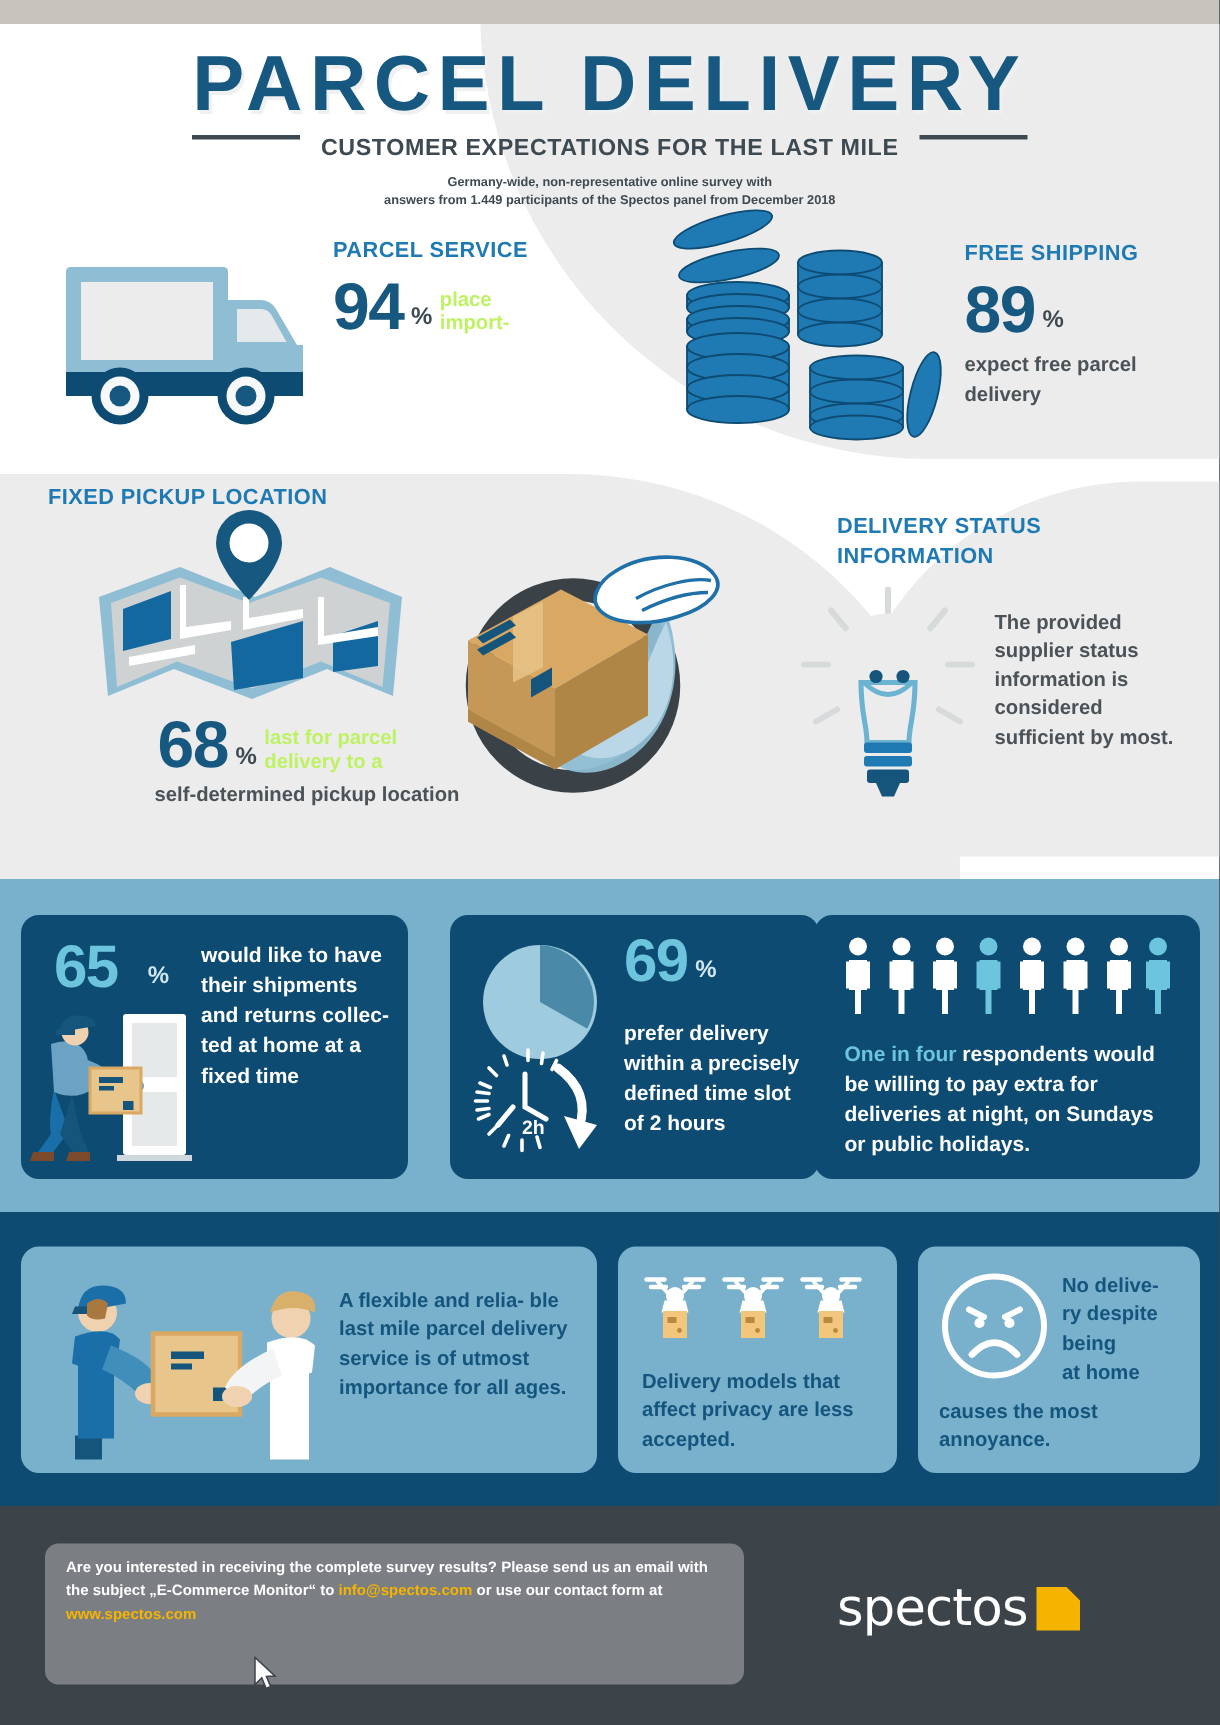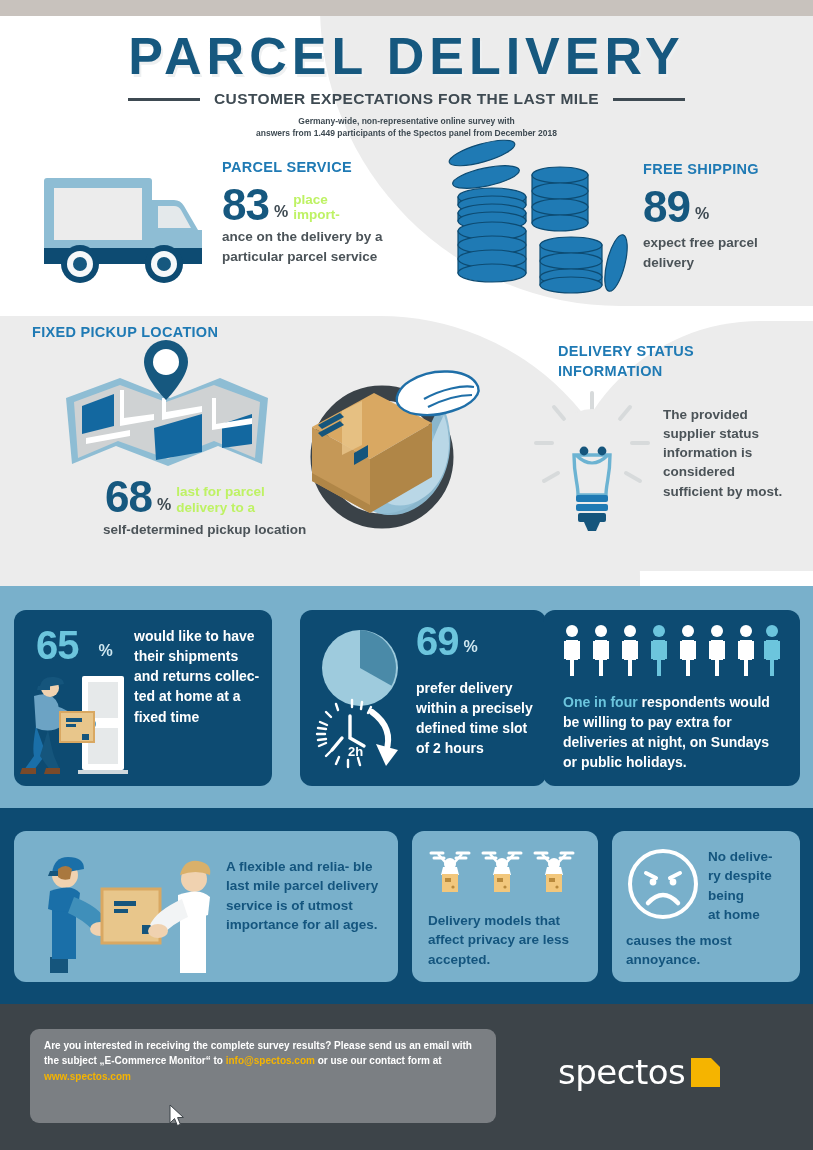--- a/index.html
+++ b/index.html
@@ -18,21 +18,21 @@
   .blob{position:absolute;background:#ececec;}
   .blob-a{left:320px;top:-40px;width:620px;height:330px;border-radius:0 0 0 300px;}
   .blob-b{left:0px;top:300px;width:640px;height:300px;border-radius:0 260px 0 0;}
   .blob-c{left:560px;top:305px;width:300px;height:250px;border-radius:200px 0 0 0;}
 
   .title{
     position:absolute;left:0;top:26px;width:813px;text-align:center;
     font-size:52px;font-weight:bold;letter-spacing:5px;color:#16587f;
     text-shadow:2px 3px 0 #eef0f1;
   }
-  .subwrap{position:absolute;left:0;top:90px;width:813px;display:flex;align-items:center;justify-content:center;gap:14px;}
+  .subwrap{position:absolute;left:0;top:90px;width:813px;display:flex;align-items:flex-start;justify-content:center;gap:14px;}
   .rule{width:72px;height:3px;background:#3e4a52;}
   .subtitle{font-size:15.5px;font-weight:bold;letter-spacing:.4px;color:#3e4a52;}
   .blurb{position:absolute;left:0;top:115px;width:813px;text-align:center;font-size:8.5px;line-height:1.45;font-weight:bold;color:#3e4a52;}
 
   
   .kicker{font-size:14.5px;font-weight:bold;color:#1f7ab4;letter-spacing:.3px;line-height:1.35;}
   .bigpct{font-size:44px;font-weight:bold;color:#16587f;line-height:.95;letter-spacing:-1px;}
   .pctsym{font-size:16px;font-weight:bold;color:#3e4a52;}
   .body-txt{font-size:13.5px;font-weight:bold;color:#4b5358;line-height:1.42;}
 
@@ -216,26 +216,25 @@
       <rect x="46" y="110" width="32" height="7" rx="2" fill="#1f7ab4"></rect>
       <rect x="46" y="119" width="32" height="7" rx="2" fill="#1f7ab4"></rect>
       <rect x="48" y="128" width="28" height="9" rx="2" fill="#15557c"></rect>
       <path d="M54 137 h16 l-4 9 h-8 z" fill="#15557c"></path>
     </svg>
   </div>
 
   <div class="b-parcel">
     <div class="kicker">PARCEL SERVICE</div>
     <div class="row-n">
-      <span class="bigpct">83</span>
+      <span class="bigpct">94</span>
       <span class="pctsym" style="padding-bottom:4px;">%</span>
       <span class="lead" style="white-space:pre-line;">place
 import-</span>
     </div>
-    <div class="body-txt" style="margin-top:2px;">ance on the delivery by a particular parcel service</div>
   </div>
 
   <div class="b-free">
     <div class="kicker">FREE SHIPPING</div>
     <div class="row-n">
       <span class="bigpct">89</span>
       <span class="pctsym" style="padding-bottom:4px;">%</span>
     </div>
     <div class="body-txt" style="margin-top:6px;">expect free parcel delivery</div>
   </div>

